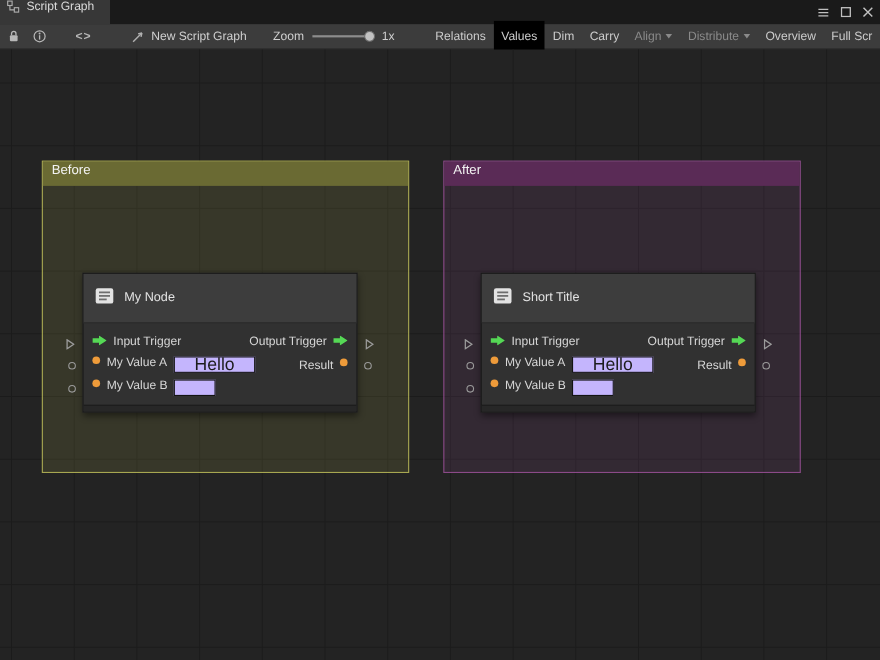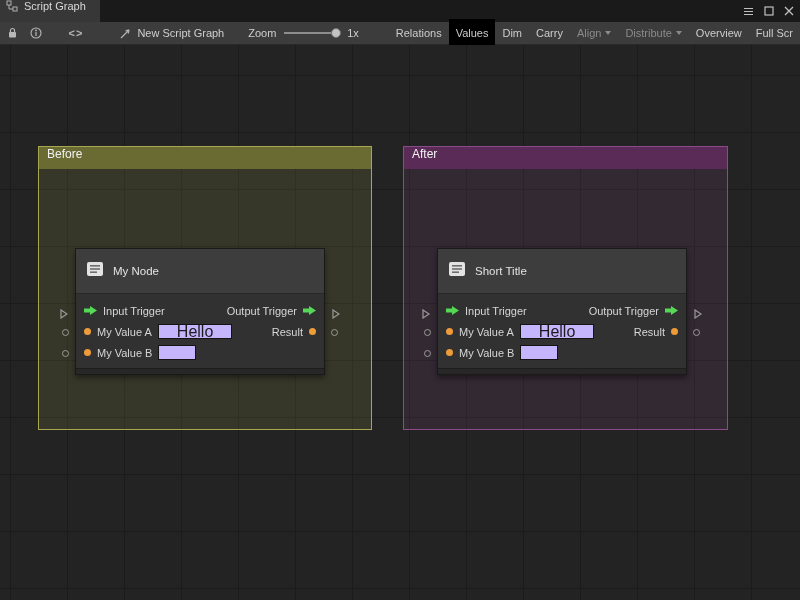--- a/index.html
+++ b/index.html
@@ -38,21 +38,21 @@
   .group.after .group-header{background:#5a2b56}
 
   
   .node{position:absolute;width:250px;z-index:2;background:#313131;border:1px solid #191919;box-shadow:0 3px 6px rgba(0,0,0,0.45)}
   .node1{left:75px;top:203px}
   .node2{left:437px;top:203px}
   .node-header{height:45px;background:#3d3d3d;border-bottom:1px solid #272727;display:flex;align-items:center;padding:0 10px;gap:9px}
   .node-title{color:#e2e2e2;font-size:11.5px}
   .node-body{padding:6px 0 5px 0}
   .port-row{height:21px;display:flex;align-items:center;justify-content:space-between;padding:0 8px}
-  .pleft,.pright{display:flex;align-items:center;gap:6px}
+  .pleft,.pright{display:flex;gap:6px}
   .plabel{color:#d6d6d6;font-size:11px}
   .dot{width:7px;height:7px;border-radius:50%;background:#ee9b3a;flex:none}
   .field{background:#c4b5fd;border:1px solid #141414;color:#1c1c1c;font-size:16px;height:15px;line-height:13px;padding:0 18px;min-width:36px}
   .field.small{min-width:13px;width:13px}
   .node-bottom{height:6px;background:#272727;border-top:1px solid #1d1d1d}
   .socket{position:absolute;z-index:3}
   .socket.circle{width:7px;height:7px;border:1px solid #9a9a9a;border-radius:50%;background:transparent}
   .s-flow-l{left:-16px;top:56px}
   .s-val-a-l{left:-14px;top:80px}
   .s-val-b-l{left:-14px;top:101px}

